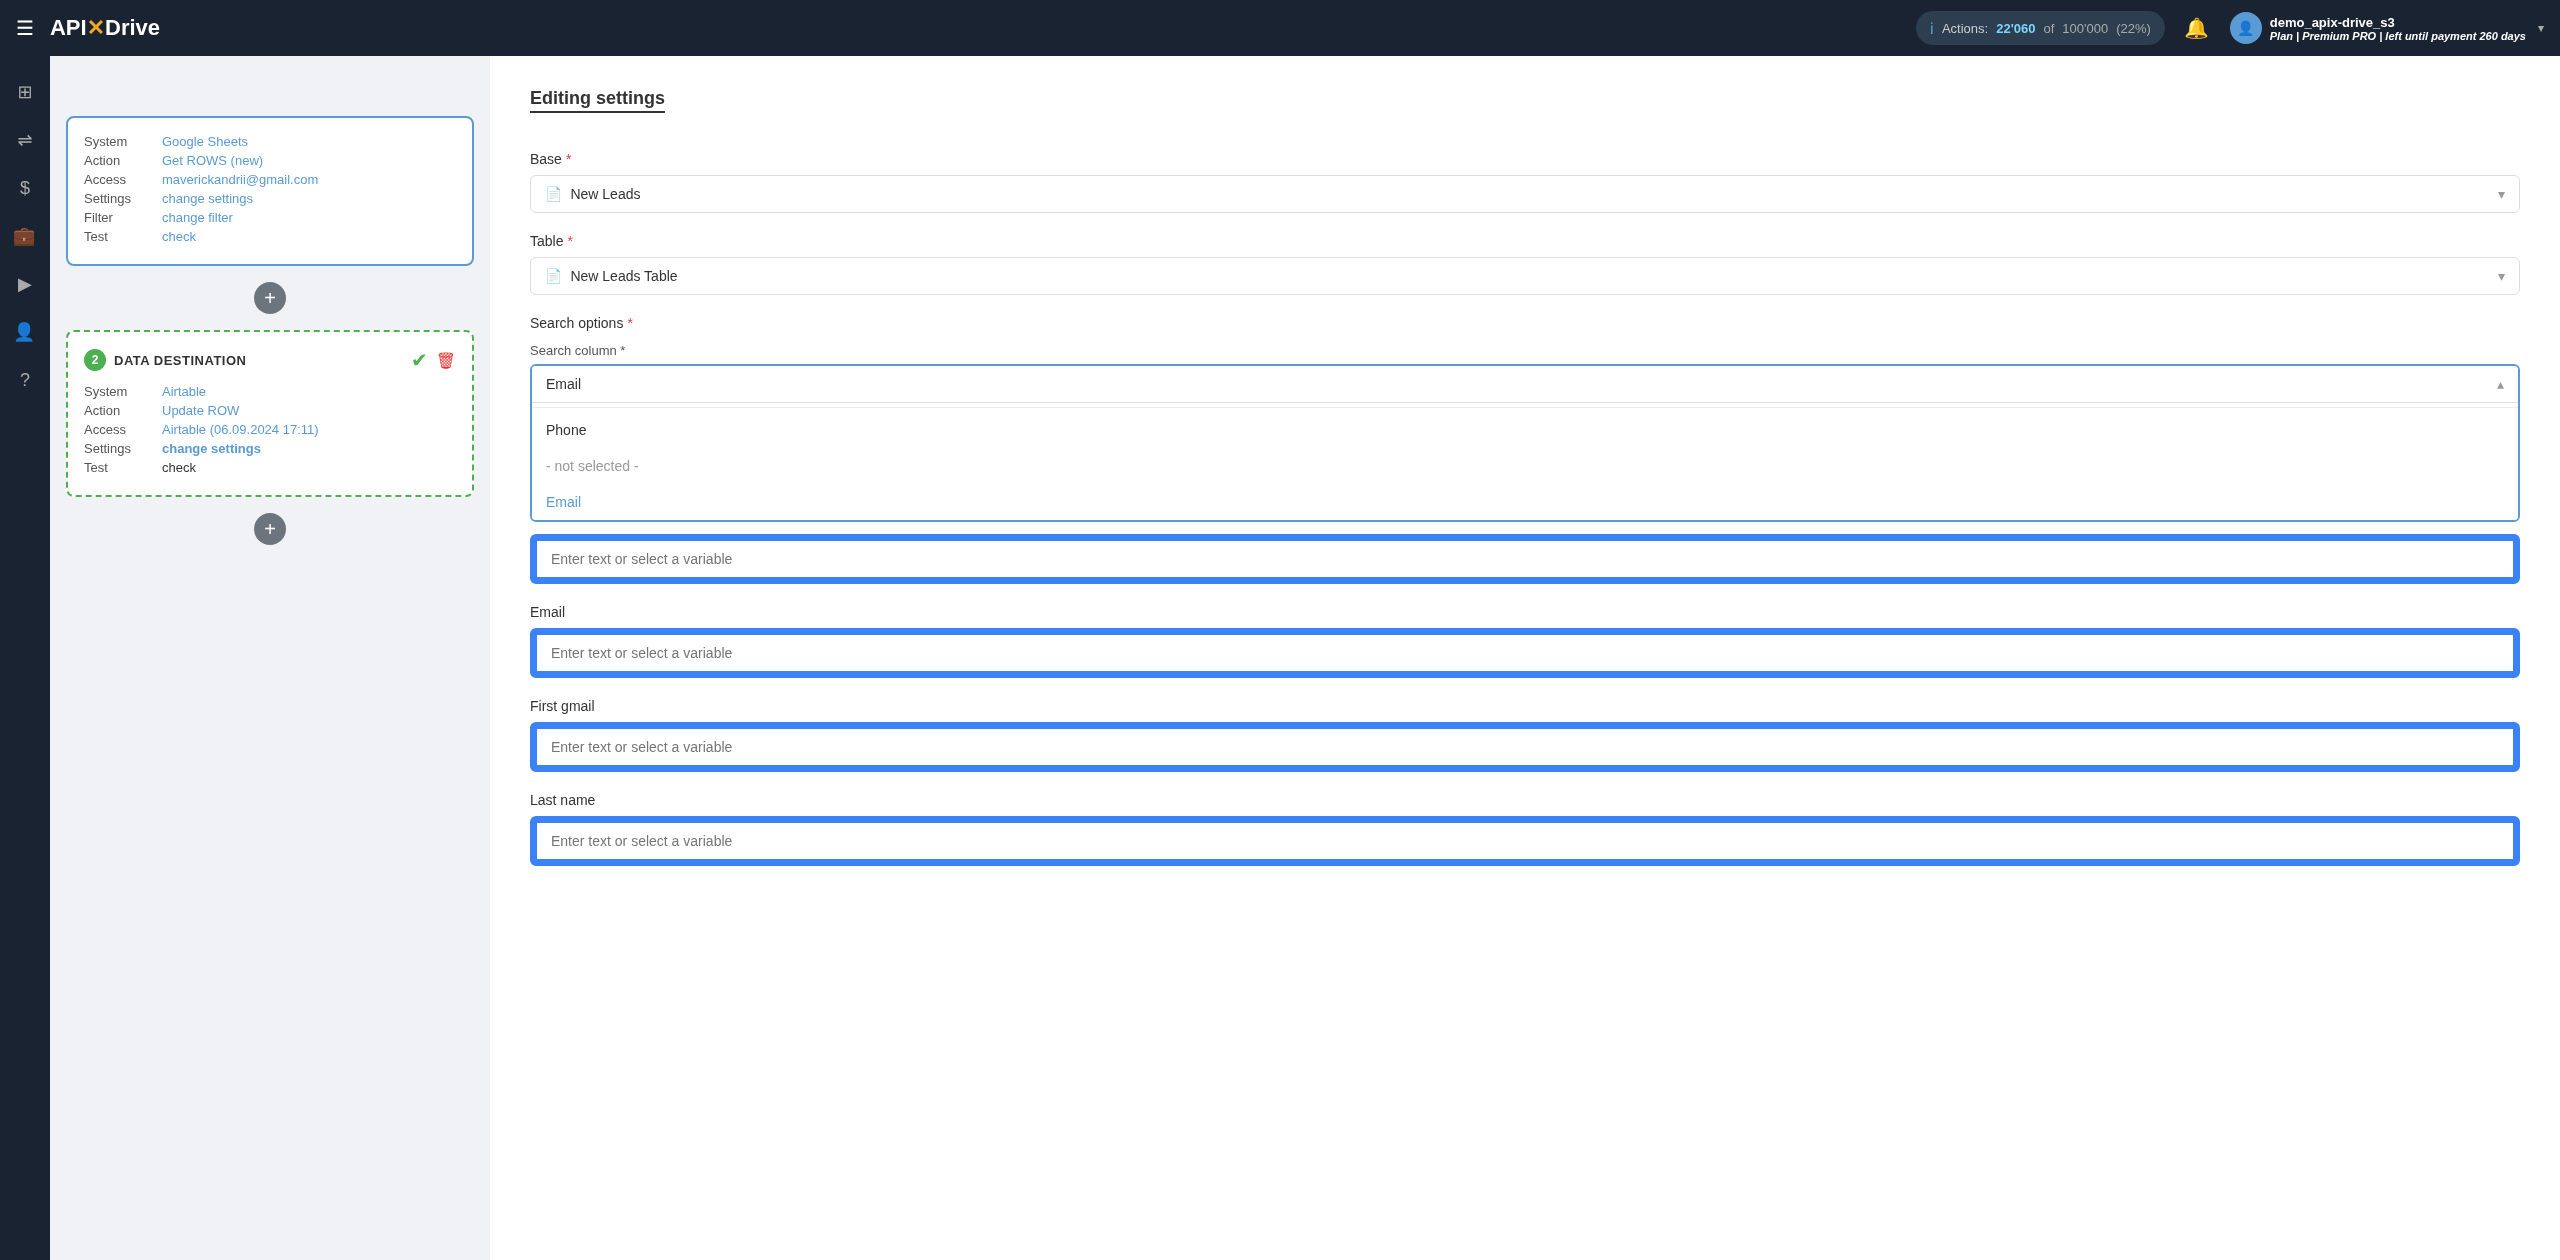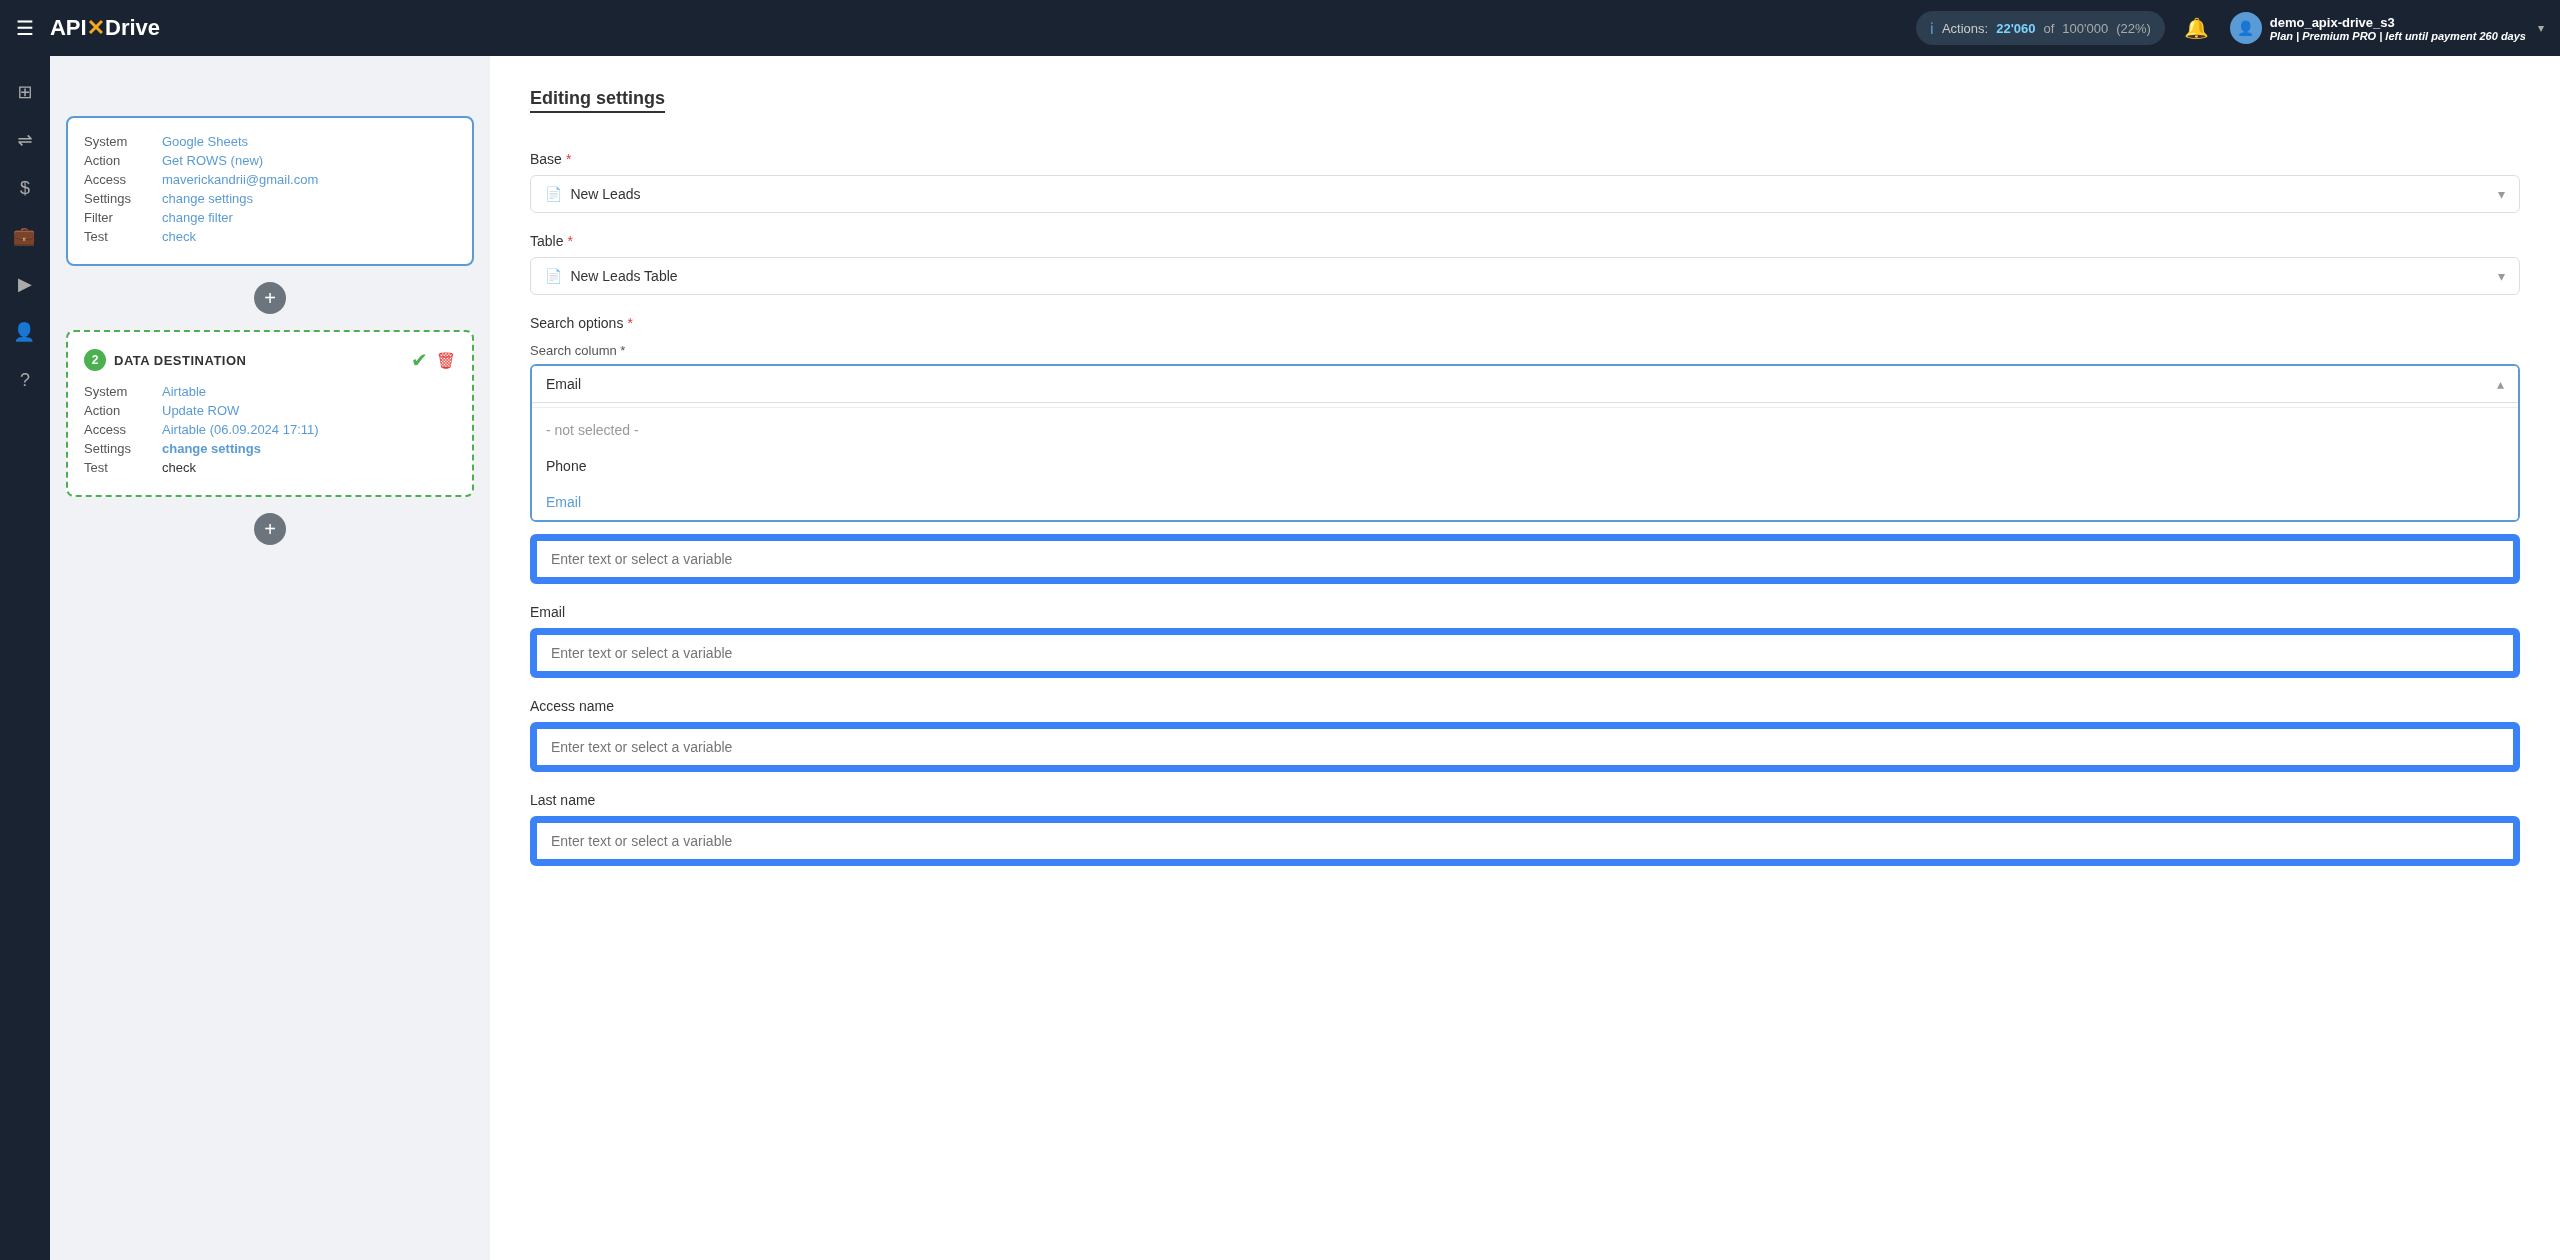--- a/index.html
+++ b/index.html
@@ -306,42 +306,42 @@
       <div class="search-col-label">Search column *</div>
 
       
       <div class="dropdown-open">
         <div class="dropdown-selected">
           <span>Email</span>
           <span class="chevron-up">▴</span>
         </div>
         <div class="dropdown-list">
           <div class="divider-h"></div>
+          <div class="dropdown-item">Phone</div>
           <div class="dropdown-item placeholder">- not selected -</div>
-          <div class="dropdown-item">Phone</div>
           <div class="dropdown-item selected">Email</div>
         </div>
       </div>
 
       
       <input class="text-input" type="text" placeholder="Enter text or select a variable" style="">
     </div>
 
     
     <div class="form-section">
       <div class="form-label">
         <span>Email</span>
       </div>
       <input class="text-input" type="text" placeholder="Enter text or select a variable" style="">
     </div>
 
     
     <div class="form-section">
       <div class="form-label">
-        <span>Access name</span>
+        <span>First gmail</span>
       </div>
       <input class="text-input" type="text" placeholder="Enter text or select a variable" style="">
     </div>
 
     
     <div class="form-section">
       <div class="form-label">
         <span>Last name</span>
       </div>
       <input class="text-input" type="text" placeholder="Enter text or select a variable" style="">

